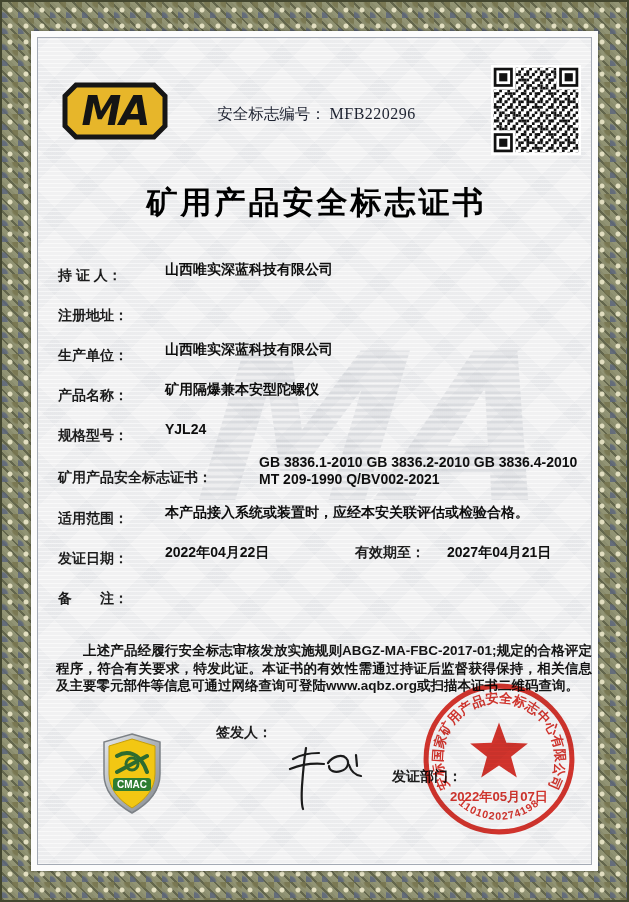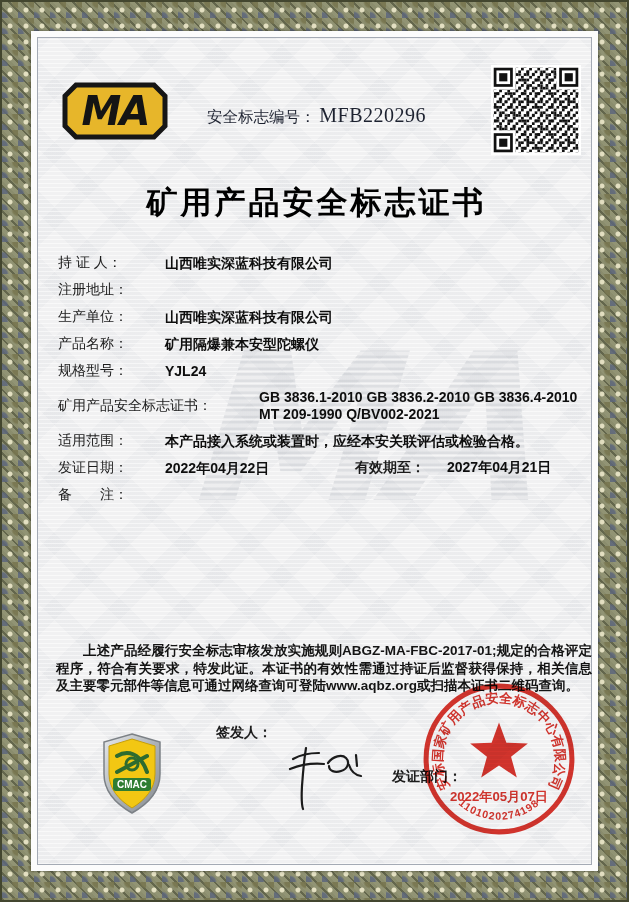--- a/index.html
+++ b/index.html
@@ -27,27 +27,27 @@
     position:absolute;left:200px;top:325px;z-index:1;
     font-family:"DejaVu Sans",sans-serif;font-weight:900;font-style:italic;
     font-size:205px;line-height:1;letter-spacing:-12px;
     background:repeating-linear-gradient(0deg, rgba(128,136,148,.17) 0 3px, rgba(128,136,148,.03) 3px 6px);
     -webkit-background-clip:text;background-clip:text;color:transparent;
     transform:skewX(-6deg);pointer-events:none;
   }
   .logo-ma{position:absolute;left:60px;top:80px;z-index:2;}
   .certno{position:absolute;left:0;width:629px;text-align:center;top:102px;z-index:2;
     font-family:"Liberation Serif",serif;font-size:15.5px;color:#1d2230;}
-  .certno .num{font-size:20px;letter-spacing:.5px;}
+  .certno .num{font-size:16px;letter-spacing:.5px;}
   .qr{position:absolute;left:489px;top:63px;z-index:2;}
   .title{position:absolute;left:0;width:629px;top:180px;z-index:2;text-align:center;
     font-family:"Liberation Serif",serif;font-weight:900;font-size:31px;color:#000;letter-spacing:3px;}
   .fields{position:absolute;left:56px;width:524px;top:252px;z-index:2;}
   .row{display:flex;align-items:center;margin-bottom:9px;font-size:14px;}
-  .lbl{width:80px;flex:0 0 auto;font-weight:400;color:#1c1c1c;}
+  .lbl{width:80px;flex:0 0 auto;font-weight:700;color:#1c1c1c;margin-top:13px;}
   .row.wide .lbl{width:174px;}
   .val{font-weight:700;color:#0e0e0e;line-height:17px;padding-left:27px;}
   .dates .val{width:190px;}
   .dates .lbl2{width:92px;flex:0 0 auto;font-weight:700;color:#1c1c1c;}
   .dates .val2{font-weight:700;color:#0e0e0e;text-align:center;}
   .remark{margin-top:6px;}
   .statement{position:absolute;left:54px;width:536px;top:620px;z-index:2;
     font-size:13.5px;font-weight:700;line-height:17.5px;color:#141414;
     text-indent:2em;text-align:justify;margin-top:20px;}
   .cmac{position:absolute;left:98px;top:730px;z-index:3;}

